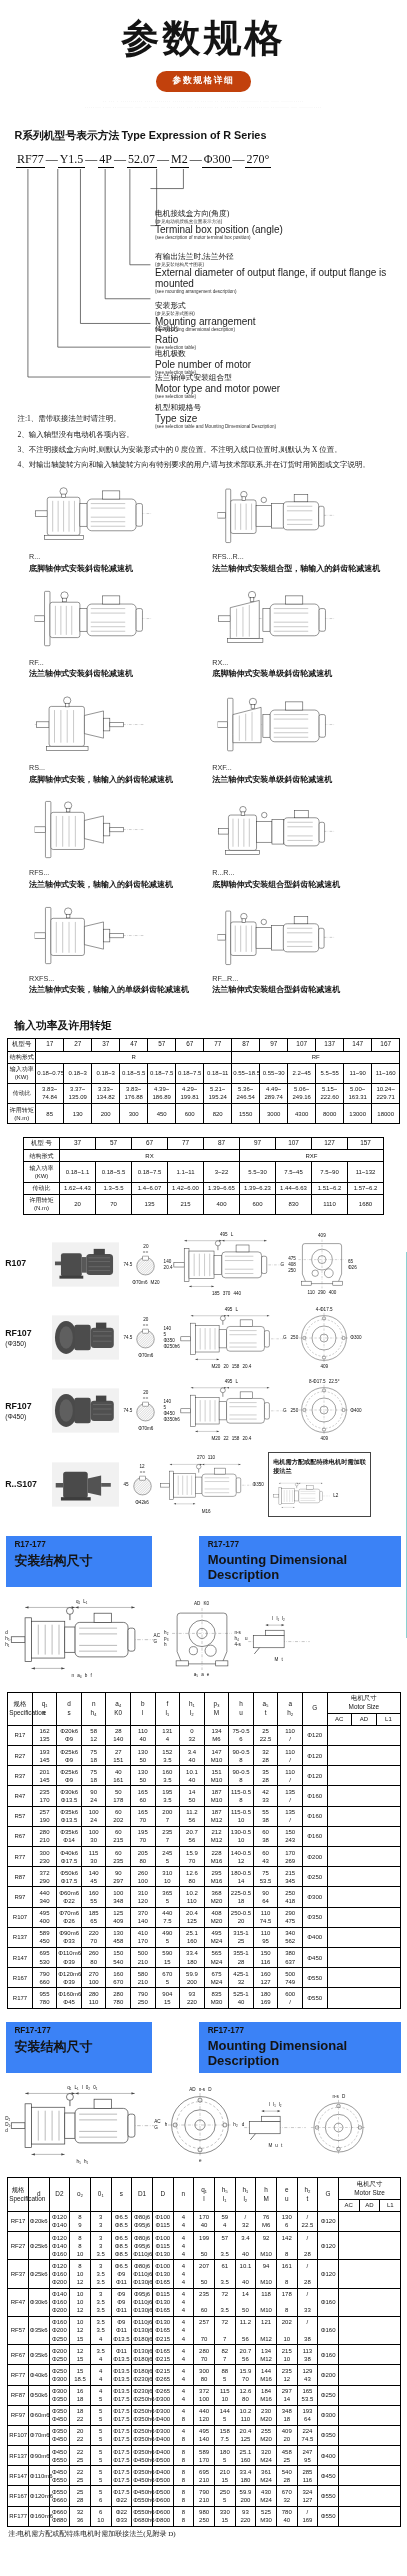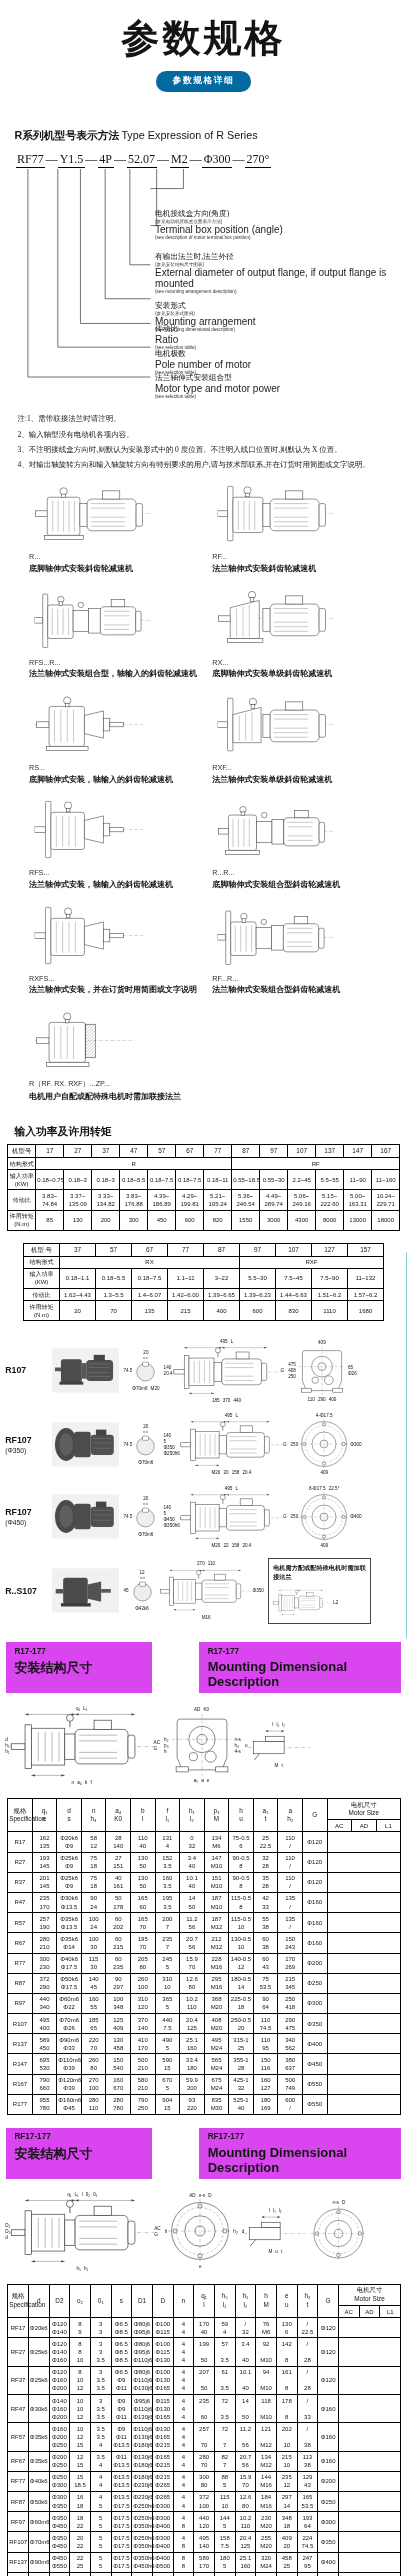--- a/index.html
+++ b/index.html
@@ -1,25 +1,25 @@
 <!DOCTYPE html>
 <html style="font-size:8.2px"><head>
 <meta charset="utf-8">
 <style>
   html,body{margin:0;padding:0;background:#fff;}
   body{width:407px;font-family:"Liberation Sans",sans-serif;color:#141414;position:relative;}
   .page{position:relative;width:407px;overflow:hidden;}
   
   .doc-title{font-size:38px;font-weight:700;text-align:center;letter-spacing:3.1px;margin:13.4px 0 6.2px;}
-  .red-btn{display:block;width:95px;margin:0 auto;background:#0369a1;color:#fff;border:none;border-radius:10.3px;padding:4.6px 0;font-size:8.8px;font-weight:700;letter-spacing:1.5px;cursor:pointer;}
+  .red-btn{display:block;width:95px;margin:0 auto;background:#c2410c;color:#fff;border:none;border-radius:10.3px;padding:4.6px 0;font-size:8.8px;font-weight:700;letter-spacing:1.5px;cursor:pointer;}
   .fineprint{margin-top:8.2px;text-align:center;color:#cfcfcf;font-size:3.1px;line-height:5.2px;letter-spacing:1px;overflow:hidden;white-space:nowrap;}
   
   .sec-h{display:flex;gap:2px;align-items:baseline;padding:0 14.4px;margin:17.5px 0 5.2px;}
   .sec-h .zh{font-size:10.8px;font-weight:700;}
-  .sec-h .en{font-size:10.8px;font-weight:400;}
+  .sec-h .en{font-size:10.8px;font-weight:700;}
   
   .code-wrap{padding:0 0 0 15.5px;margin-top:9.3px;font-family:"Liberation Serif",serif;font-size:12px;}
   .code-wrap .seg{border-bottom:1px solid #000;padding:0 1.5px 0.5px;}
   .code-wrap .dash{padding:0 0.5px;}
   .callout-area{position:relative;height:242px;margin-top:2.1px;}
   .callout-area svg.lines{position:absolute;left:0;top:0;}
   .co{position:absolute;left:155px;width:242px;margin-top:32px;}
   .co .co-zh{font-size:7.7px;font-family:"Liberation Serif",serif;}
   .co .co-note{font-size:4.6px;color:#333;}
   .co .co-en{font-size:10px;color:#1c1c1c;}
@@ -29,21 +29,21 @@
   .model .art{height:68px;display:flex;align-items:center;}
   .model .mcode{font-size:7.2px;color:#2e2e2e;margin:4.1px 0 1.5px;}
   .model .mname{font-size:8px;font-weight:700;line-height:1.45;}
   
   table.t{border-collapse:collapse;margin:0 auto;table-layout:fixed;}
   table.t td{border:0.5px solid #000;text-align:center;vertical-align:middle;font-size:6px;padding:1.5px 1px;white-space:pre-line;line-height:1.35;}
   table.t tr:first-child td{font-size:6.4px;}
   .tbl-wrap{padding:0 7.2px;}
   
   .bars{display:flex;justify-content:space-between;padding:0 6.2px;margin:13.4px 0 7.2px;}
-  .bar{background:#d946ef;padding:4.1px 8.2px 4.6px;}
+  .bar{background:#3b82f6;padding:4.1px 8.2px 4.6px;}
   .bar .l1{font-weight:700;font-size:8.2px;}
   .bar .l2{font-weight:700;font-size:13px;margin-top:3.1px;}
   .bar.left{width:129px;}
   .bar.right{width:185px;}
   
   .draw-row{display:flex;align-items:center;gap:4.1px;padding:5.2px 5.2px;}
   .draw-title .dl1{font-size:8.8px;font-weight:700;}
   .draw-title .dl2{font-size:6.7px;margin-top:2.1px;}
   .draw-title{width:43px;flex:0 0 43px;}
   .cad{display:grid;grid-template-columns:auto auto auto;grid-template-rows:auto auto auto;align-items:center;justify-items:center;}
@@ -433,20 +433,25 @@
       <div class="co" style="top:148px">
         <div class="co-zh">电机极数</div>
         <div class="co-en">Pole number of motor</div>
         <div class="co-note">(see selection table)</div>
       </div>
       <div class="co" style="top:172px">
         <div class="co-zh">法兰轴伸式安装组合型</div>
         <div class="co-en">Motor type and motor power</div>
         <div class="co-note">(see selection table)</div>
       </div>
+      <div class="co" style="top:202px">
+        <div class="co-zh">机型和规格号</div>
+        <div class="co-en">Type size</div>
+        <div class="co-note">(see selection table and Mounting Dimensional Description)</div>
+      </div>
     </div>
     <div class="notes">
         <div>注:1、需带联接法兰时请注明。</div>
         <div>2、输入轴型没有电动机各项内容。</div>
         <div>3、不注明接线盒方向时,则默认为安装形式中的 0 度位置。不注明入线口位置时,则默认为 X 位置。</div>
         <div>4、对输出轴旋转方向和输入轴旋转方向有特别要求的用户,请与技术部联系,并在订货时用简图或文字说明。</div>
       </div>
   </section>
 
   <section class="models">
@@ -455,106 +460,97 @@
           <svg width="129" height="68" viewBox="0 0 260 150">
             <use href="#S1"></use>
           </svg>
         </div>
       <div class="mcode">R...</div>
       <div class="mname">底脚轴伸式安装斜齿轮减速机</div>
     </div>
     <div class="model">
       <div class="art">
           <svg width="129" height="68" viewBox="0 0 260 150">
+            <use href="#S6"></use>
+          </svg>
+        </div>
+      <div class="mcode">RFS...R...</div>
+      <div class="mname">法兰轴伸式安装组合型，轴输入的斜齿轮减速机</div>
+    </div>
+    <div class="model">
+      <div class="art">
+          <svg width="129" height="68" viewBox="0 0 260 150">
             <use href="#S2"></use>
           </svg>
         </div>
       <div class="mcode">RF...</div>
       <div class="mname">法兰轴伸式安装斜齿轮减速机</div>
+    </div>
+    <div class="model">
+      <div class="art">
+          <svg width="129" height="68" viewBox="0 0 260 150">
+            <use href="#S8"></use>
+          </svg>
+        </div>
+      <div class="mcode">RX...</div>
+      <div class="mname">底脚轴伸式安装单级斜齿轮减速机</div>
+    </div>
+    <div class="model">
+      <div class="art">
+          <svg width="129" height="68" viewBox="0 0 260 150">
+            <use href="#S3"></use>
+          </svg>
+        </div>
+      <div class="mcode">RS...</div>
+      <div class="mname">底脚轴伸式安装，轴输入的斜齿轮减速机</div>
+    </div>
+    <div class="model">
+      <div class="art">
+          <svg width="129" height="68" viewBox="0 0 260 150">
+            <use href="#S9"></use>
+          </svg>
+        </div>
+      <div class="mcode">RXF...</div>
+      <div class="mname">法兰轴伸式安装单级斜齿轮减速机</div>
+    </div>
+    <div class="model">
+      <div class="art">
+          <svg width="129" height="68" viewBox="0 0 260 150">
+            <use href="#S4"></use>
+          </svg>
+        </div>
+      <div class="mcode">RFS...</div>
+      <div class="mname">法兰轴伸式安装，轴输入的斜齿轮减速机</div>
+    </div>
+    <div class="model">
+      <div class="art">
+          <svg width="129" height="68" viewBox="0 0 260 150">
+            <use href="#S5"></use>
+          </svg>
+        </div>
+      <div class="mcode">R...R...</div>
+      <div class="mname">底脚轴伸式安装组合型斜齿轮减速机</div>
+    </div>
+    <div class="model">
+      <div class="art">
+          <svg width="129" height="68" viewBox="0 0 260 150">
+            <use href="#S4"></use>
+          </svg>
+        </div>
+      <div class="mcode">RXFS...</div>
+      <div class="mname">法兰轴伸式安装，轴输入的单级斜齿轮减速机</div>
     </div>
     <div class="model">
       <div class="art">
           <svg width="129" height="68" viewBox="0 0 260 150">
             <use href="#S6"></use>
           </svg>
         </div>
-      <div class="mcode">RFS...R...</div>
-      <div class="mname">法兰轴伸式安装组合型，轴输入的斜齿轮减速机</div>
-    </div>
-    <div class="model">
-      <div class="art">
-          <svg width="129" height="68" viewBox="0 0 260 150">
-            <use href="#S8"></use>
-          </svg>
-        </div>
-      <div class="mcode">RX...</div>
-      <div class="mname">底脚轴伸式安装单级斜齿轮减速机</div>
-    </div>
-    <div class="model">
-      <div class="art">
-          <svg width="129" height="68" viewBox="0 0 260 150">
-            <use href="#S3"></use>
-          </svg>
-        </div>
-      <div class="mcode">RS...</div>
-      <div class="mname">底脚轴伸式安装，轴输入的斜齿轮减速机</div>
-    </div>
-    <div class="model">
-      <div class="art">
-          <svg width="129" height="68" viewBox="0 0 260 150">
-            <use href="#S9"></use>
-          </svg>
-        </div>
-      <div class="mcode">RXF...</div>
-      <div class="mname">法兰轴伸式安装单级斜齿轮减速机</div>
-    </div>
-    <div class="model">
-      <div class="art">
-          <svg width="129" height="68" viewBox="0 0 260 150">
-            <use href="#S4"></use>
-          </svg>
-        </div>
-      <div class="mcode">RFS...</div>
-      <div class="mname">法兰轴伸式安装，轴输入的斜齿轮减速机</div>
-    </div>
-    <div class="model">
-      <div class="art">
-          <svg width="129" height="68" viewBox="0 0 260 150">
-            <use href="#S5"></use>
-          </svg>
-        </div>
-      <div class="mcode">R...R...</div>
-      <div class="mname">底脚轴伸式安装组合型斜齿轮减速机</div>
-    </div>
-    <div class="model">
-      <div class="art">
-          <svg width="129" height="68" viewBox="0 0 260 150">
-            <use href="#S4"></use>
-          </svg>
-        </div>
-      <div class="mcode">RXFS...</div>
-      <div class="mname">法兰轴伸式安装，并在订货时用简图或文字说明</div>
-    </div>
-    <div class="model">
-      <div class="art">
-          <svg width="129" height="68" viewBox="0 0 260 150">
-            <use href="#S6"></use>
-          </svg>
-        </div>
       <div class="mcode">RF...R...</div>
       <div class="mname">法兰轴伸式安装组合型斜齿轮减速机</div>
-    </div>
-    <div class="model">
-      <div class="art">
-          <svg width="129" height="68" viewBox="0 0 260 150">
-            <use href="#S7"></use>
-          </svg>
-        </div>
-      <div class="mcode">R（RF. RX. RXF）...ZP...</div>
-      <div class="mname">电机用户自配或配特殊电机时需加联接法兰</div>
     </div>
   </section>
 
   <section>
     <div class="sec-h">
         <span class="zh">输入功率及许用转矩</span>
       </div>
     <div class="tbl-wrap">
       <table class="t" style="width:393px">
           <tbody>

